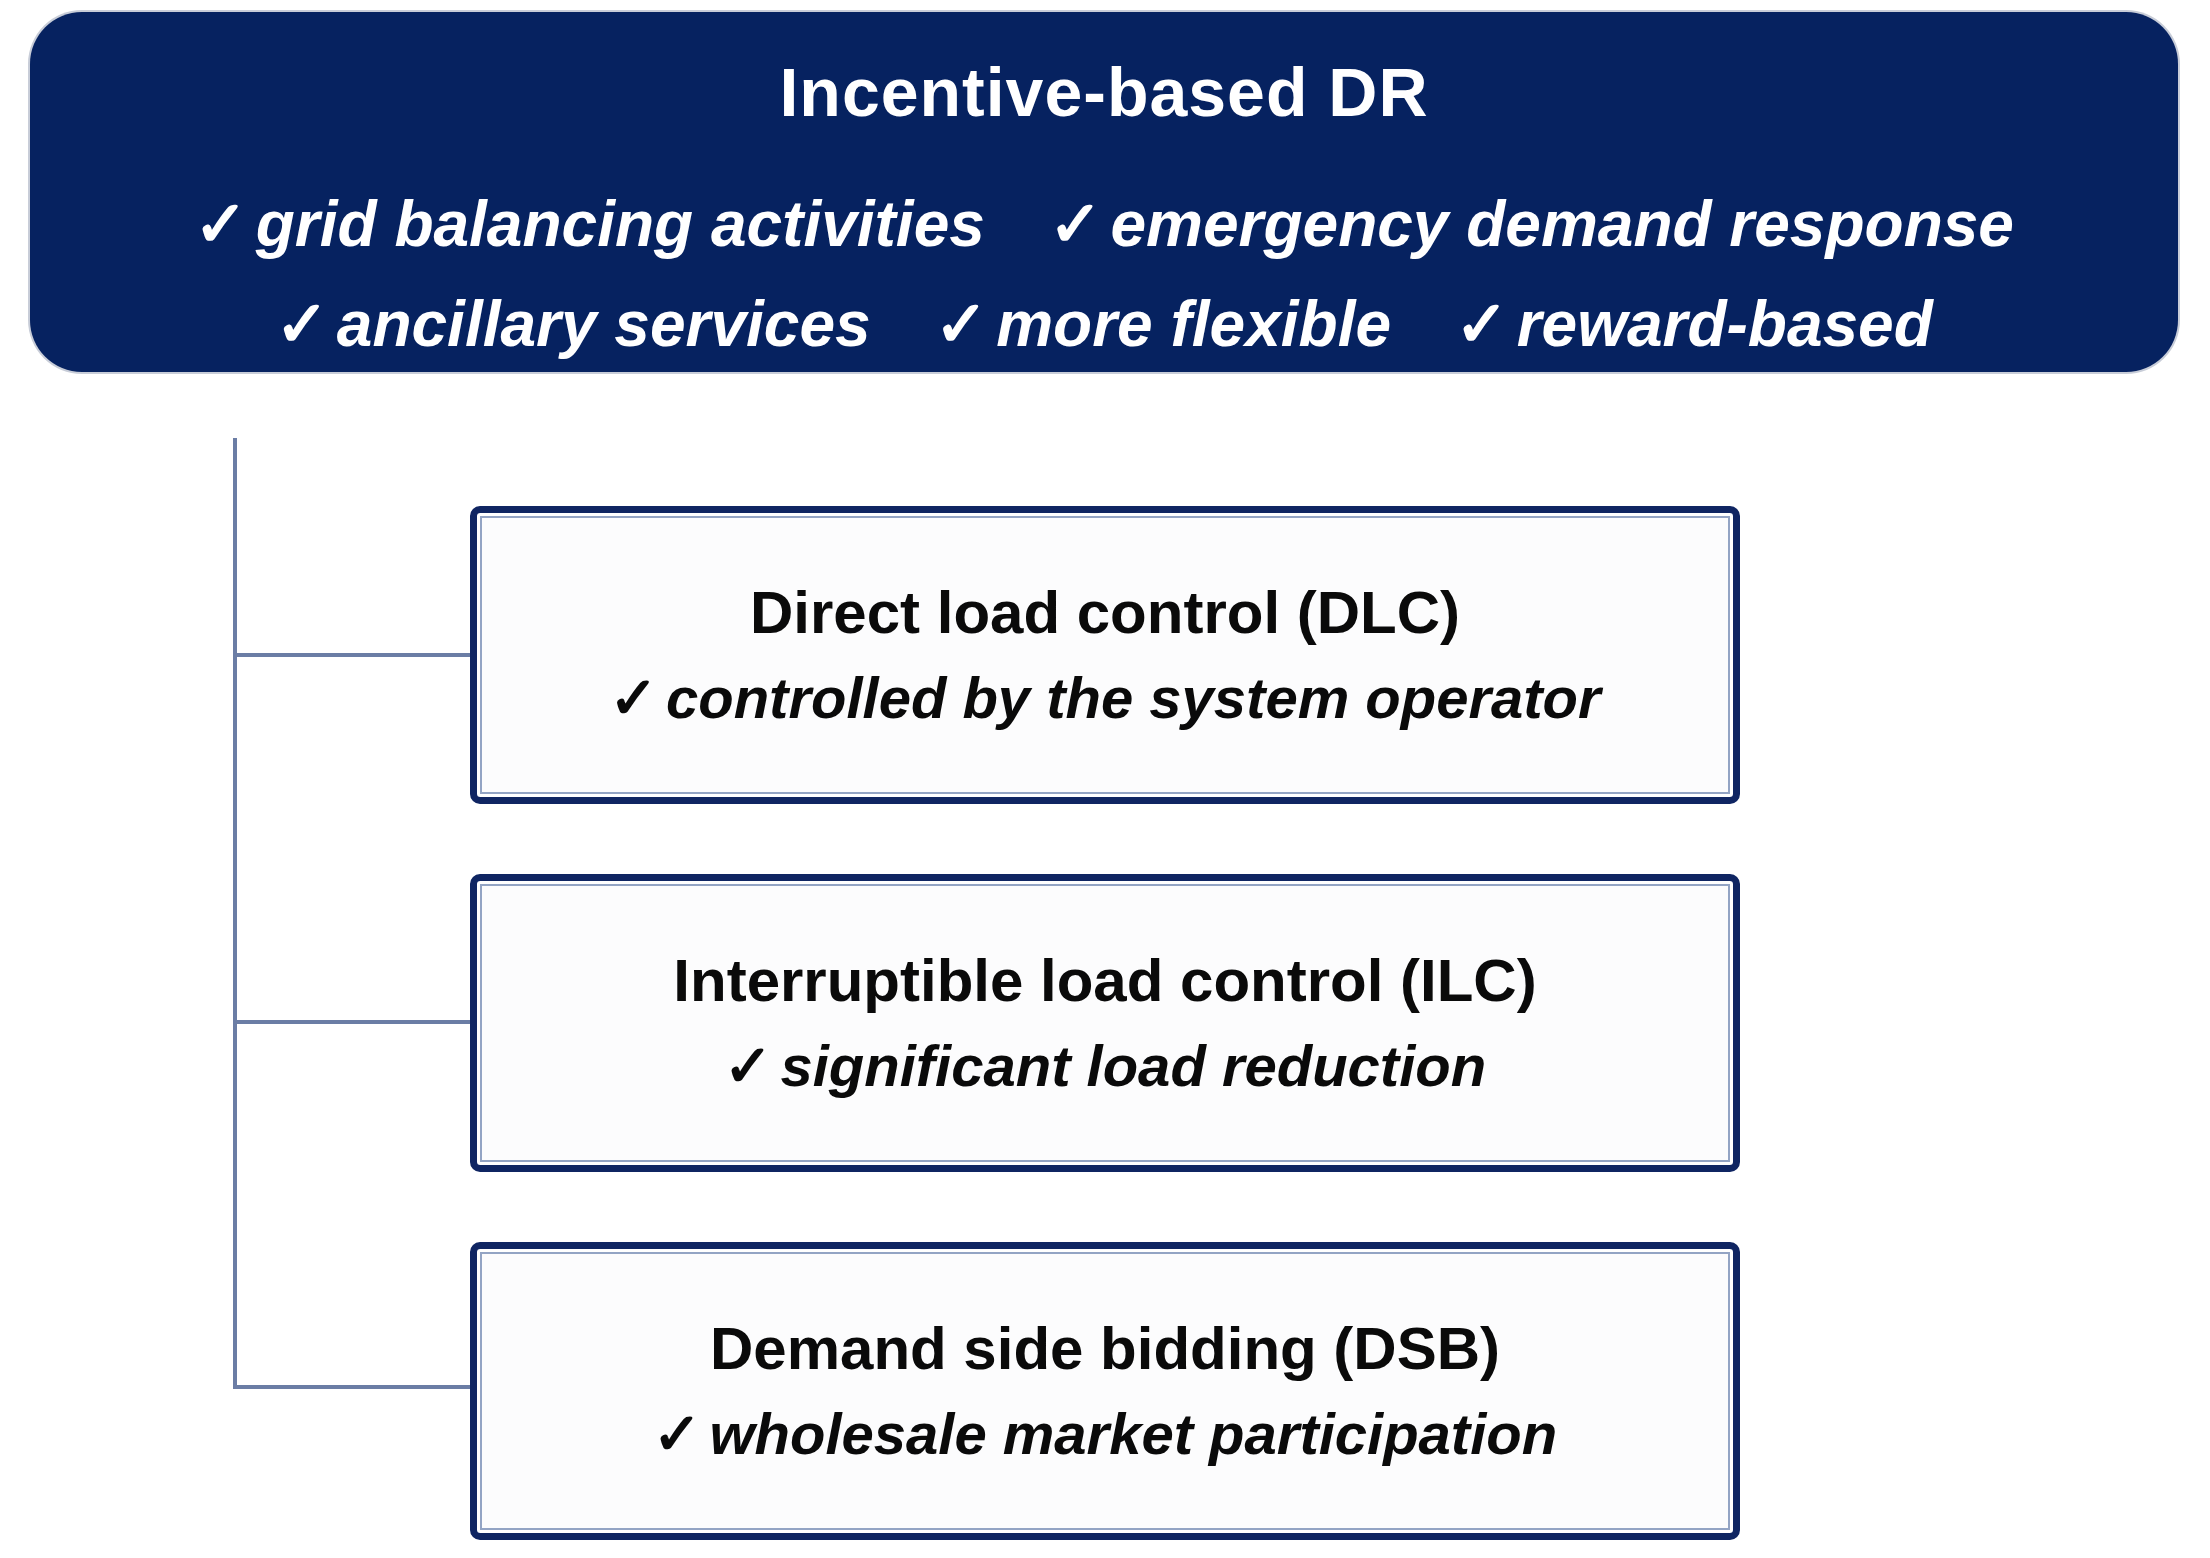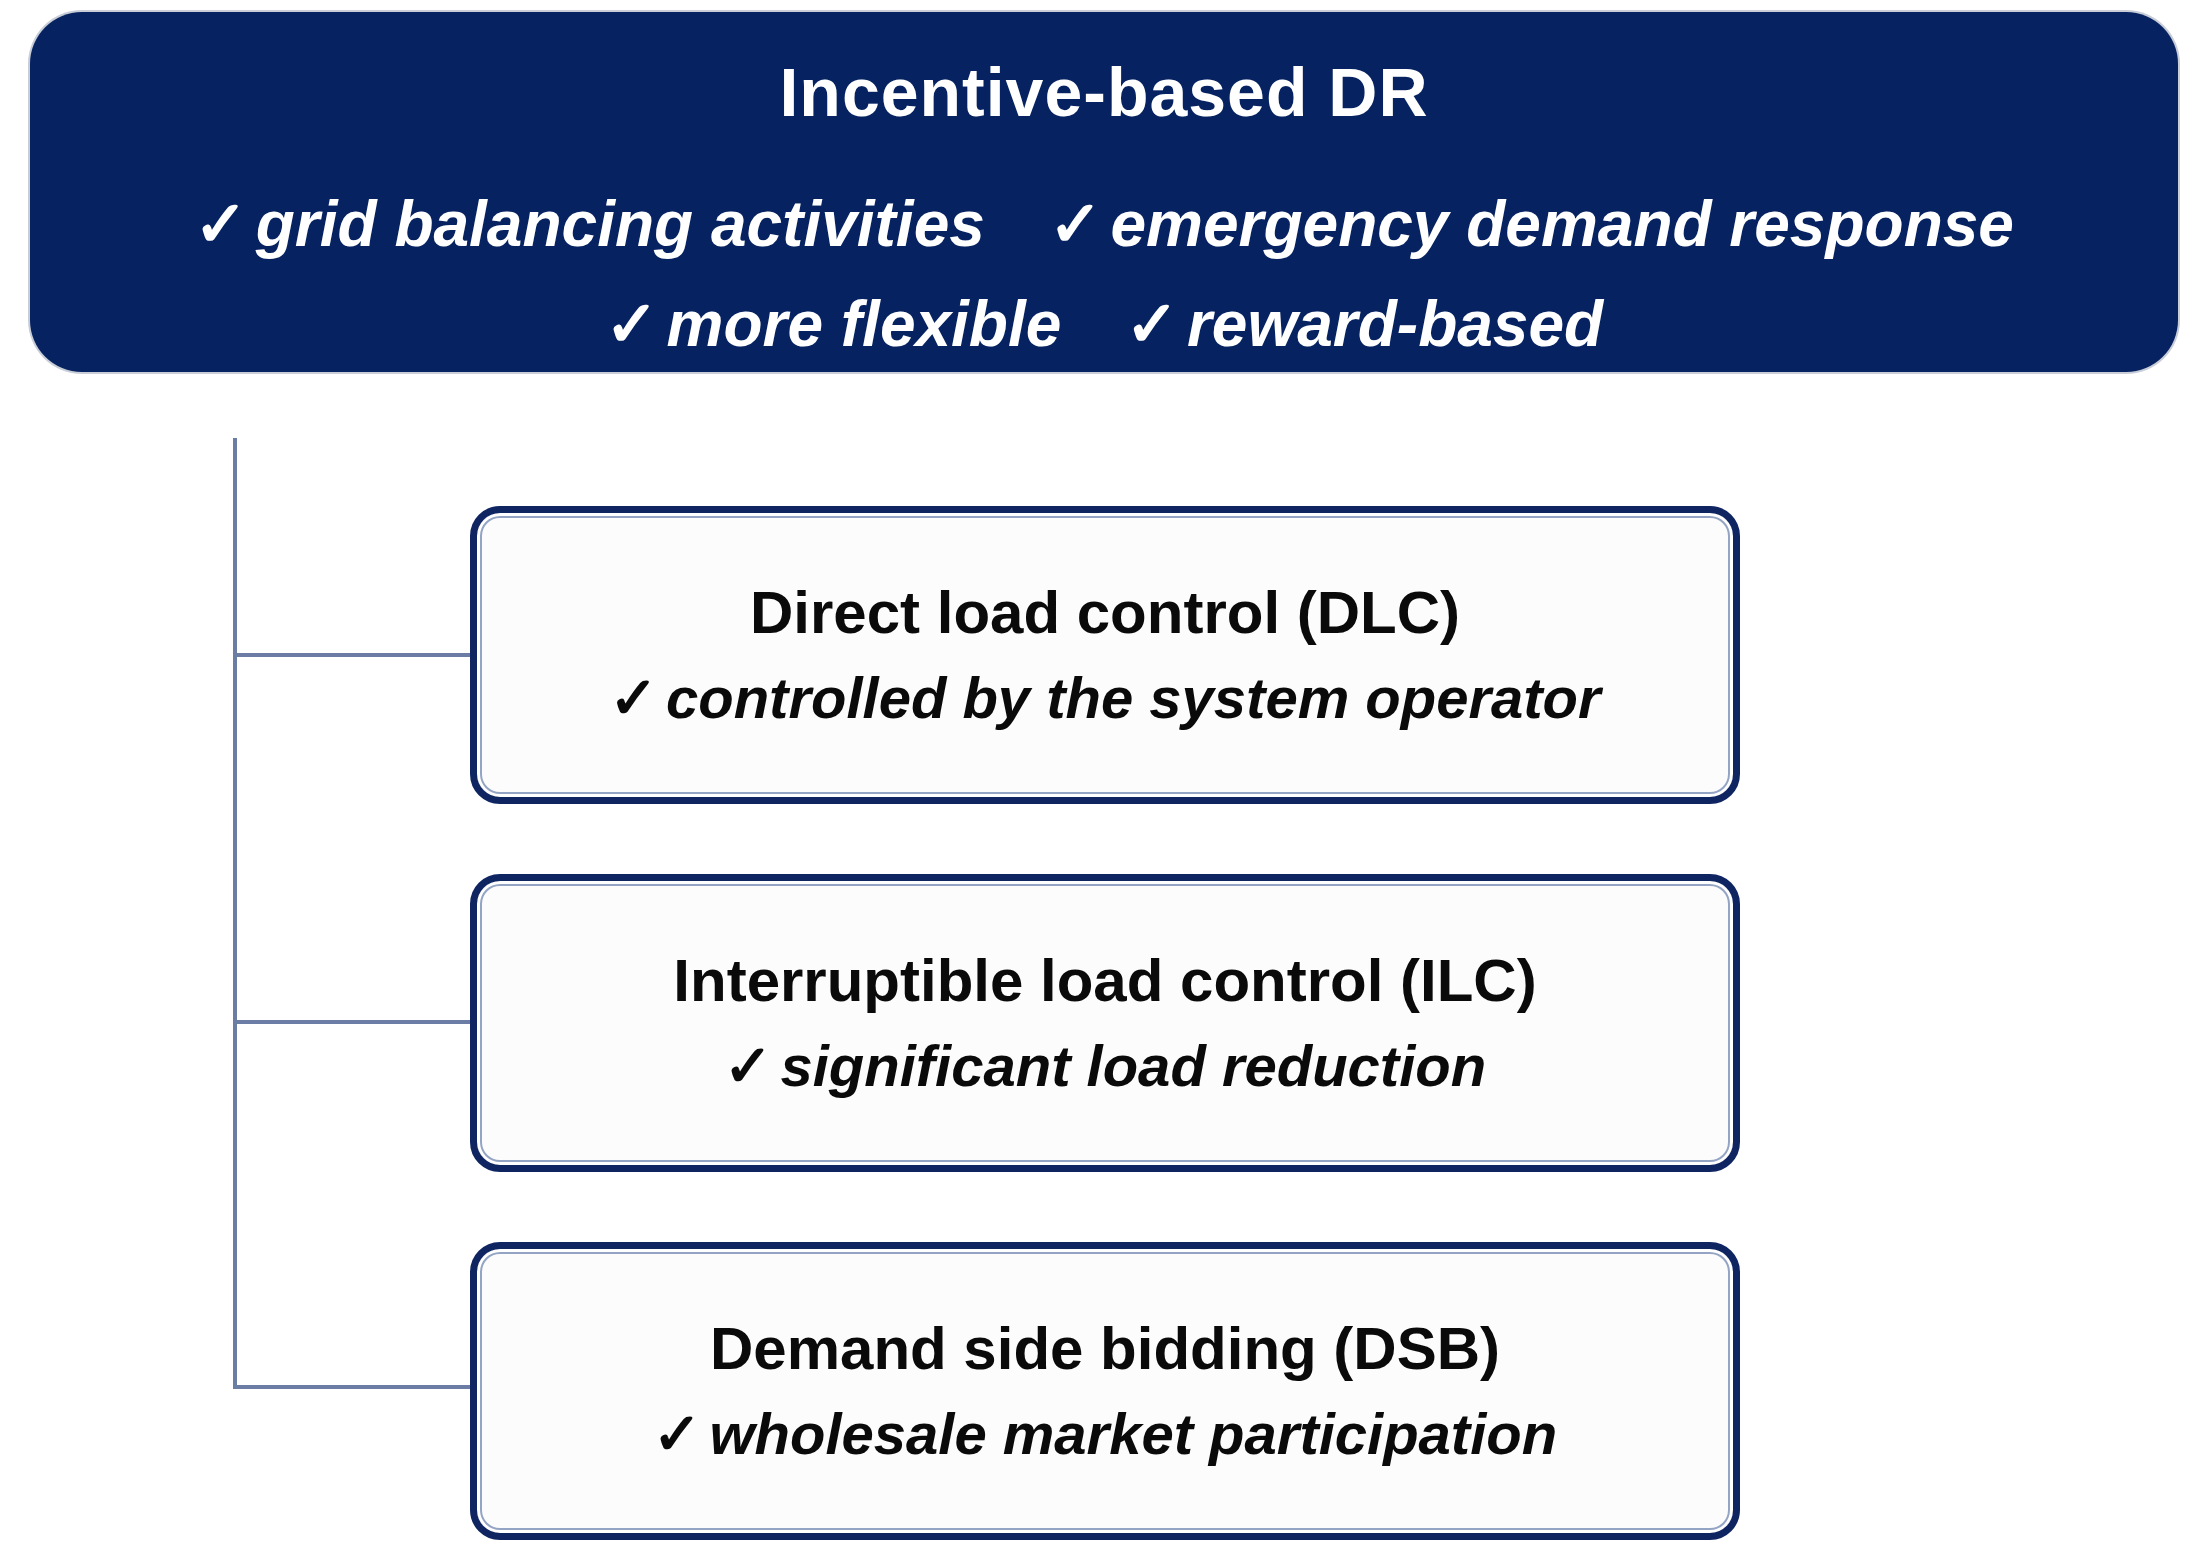--- a/index.html
+++ b/index.html
@@ -93,21 +93,21 @@
 
   
   .child-box {
     position: absolute;
     left: 470px;
     width: 1270px;
     height: 298px;
     box-sizing: border-box;
     background: #fcfcfd;
     border: 7px solid #0f2562;
-    border-radius: 30px;
+    border-radius: 10px;
     box-shadow: inset 0 0 0 3px #ffffff, inset 0 0 0 5px #93a4c4;
     display: flex;
     flex-direction: column;
     align-items: center;
     justify-content: center;
     text-align: center;
     color: #0a0a0a;
   }
   .child-box.b1 { top: 506px; }
   .child-box.b2 { top: 874px; }
@@ -134,20 +134,21 @@
 <div class="canvas">
 
   <div class="root-box">
     <div class="root-title">Incentive-based DR</div>
     <div class="root-features">
       <div class="feature-line">
         <span class="feature-item"><span class="check-icon">✓</span><span>grid balancing activities</span></span>
         <span class="feature-item"><span class="check-icon">✓</span><span>emergency demand response</span></span>
       </div>
       <div class="feature-line">
+        <span class="feature-item"><span class="check-icon">✓</span><span>ancillary services</span></span>
         <span class="feature-item"><span class="check-icon">✓</span><span>more flexible</span></span>
         <span class="feature-item"><span class="check-icon">✓</span><span>reward-based</span></span>
       </div>
     </div>
   </div>
 
   <div class="connector v"></div>
   <div class="connector h h1"></div>
   <div class="connector h h2"></div>
   <div class="connector h h3"></div>

